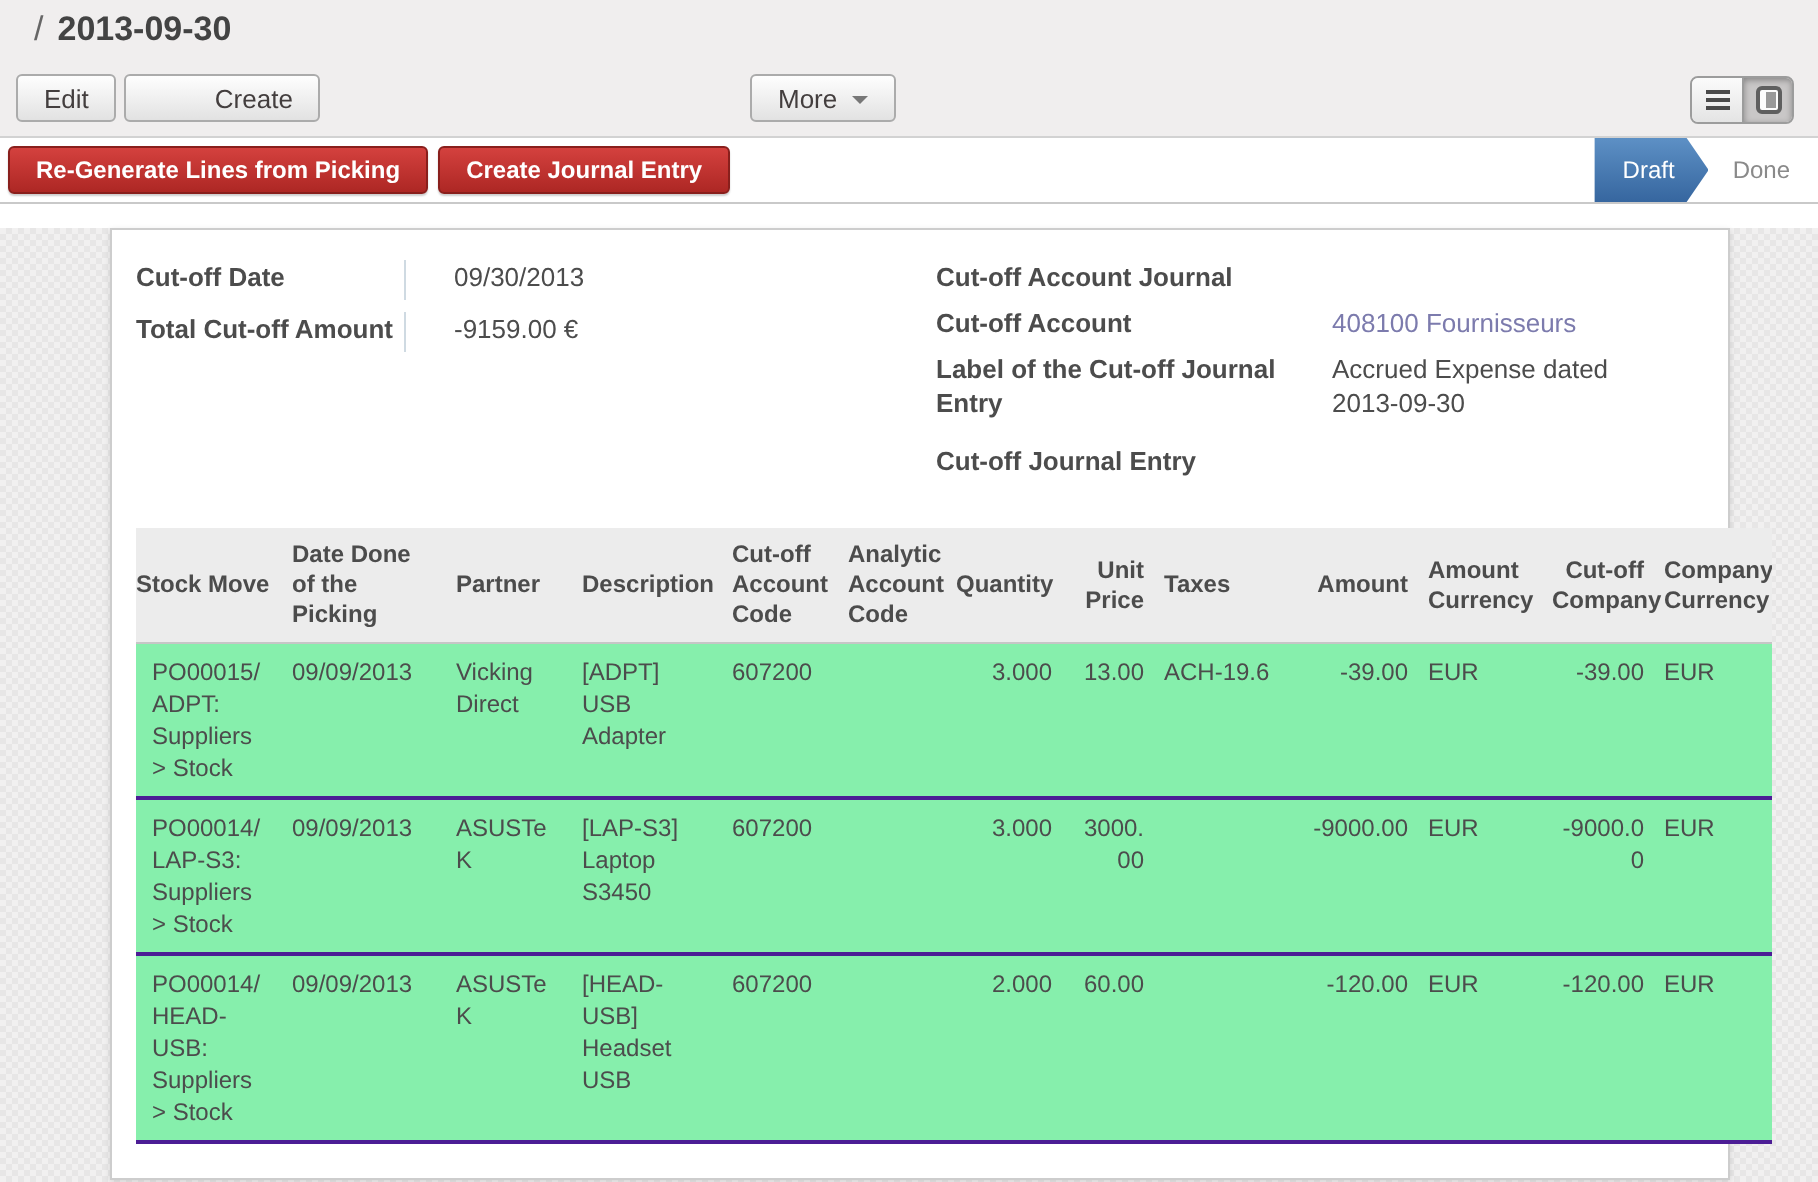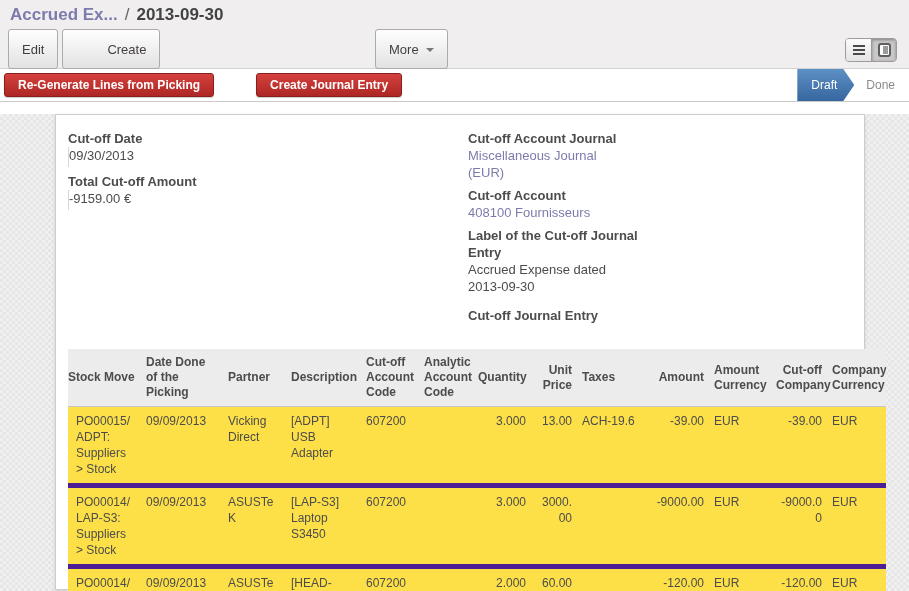--- a/index.html
+++ b/index.html
@@ -10,42 +10,42 @@
   .breadcrumb-bar { height:30px; background:#f0eeee; display:flex; align-items:center;
     padding:0 10px; font-size:17px; font-weight:bold; }
   .bc-parent { color:#7c7bad; text-decoration:none; cursor:pointer; }
   .bc-sep { color:#666; margin:0 7px; font-weight:normal; }
   .bc-current { color:#434343; }
 
   
   .toolbar { height:39px; background:#f0eeee; border-bottom:1px solid #d2d2d2;
     display:flex; align-items:center; padding:0 8px; position:relative; }
   .btn { font-size:13px; color:#433e3e; background:linear-gradient(#fefefe,#e2e2e2);
-    border:1px solid #ababab; border-radius:3px; padding:3px 13px; height:40px;
+    border:1px solid #ababab; border-radius:3px; padding:3px 13px; height:24px;
     cursor:pointer; font-family:inherit; }
   .btn + .btn { margin-left:4px;padding-left:44px; }
   .more-wrap { position:absolute; left:375px; }
   .caret { display:inline-block; width:0; height:0; border-left:4px solid transparent;
     border-right:4px solid transparent; border-top:4px solid #777; margin-left:7px;
     vertical-align:2px; }
   .switcher { position:absolute; right:12px; top:8px; display:flex;
     border:1px solid #9c9c9c; border-radius:4px; overflow:hidden; }
   .sw { width:25px; height:22px; border:none; background:linear-gradient(#fbfbfb,#e4e4e4);
     display:flex; align-items:center; justify-content:center; cursor:pointer; }
   .sw.active { background:#c9c7c7; box-shadow:inset 0 1px 3px rgba(0,0,0,.35); }
   .sw + .sw { border-left:1px solid #9c9c9c; }
   .icon-list { width:12px; height:10px;
     background:repeating-linear-gradient(#4a4a4a 0 2px, transparent 2px 4px); }
   .icon-form { width:13px; height:14px; border:2px solid #5f5f5f; border-radius:3px;
     background:#fdfdfd; display:flex; }
   .icon-form i { display:block; width:5px; height:8px; background:#9a9a9a; margin:1px 1px 0 auto; }
 
   
   .action-row { height:33px; background:#ffffff; border-bottom:1px solid #c9c9c9;
-    display:flex; align-items:center; padding:0 0 0 4px; position:relative;gap:37px; }
+    display:flex; align-items:center; padding:0 0 0 4px; position:relative; }
   .btn-red { font-size:12px; font-weight:bold; color:#fff; font-family:inherit;
     background:linear-gradient(#d4413e,#ad2724); border:1px solid #891f1c; border-radius:3px;
     padding:4px 13px; height:24px; margin-right:5px; cursor:pointer;
     box-shadow:0 1px 1px rgba(0,0,0,.2); }
   .statusbar { position:absolute; right:0; top:0; height:100%; display:flex; align-items:stretch; }
   .state { font-size:12px; display:flex; align-items:center; }
   .state.active { color:#fff; background:linear-gradient(#5d90c5,#36669f);
     padding:0 17px 0 14px;
     clip-path:polygon(0 0, calc(100% - 11px) 0, 100% 50%, calc(100% - 11px) 100%, 0 100%); }
   .state.inactive { color:#8a8a8a; padding:0 14px 0 12px; }
@@ -57,50 +57,49 @@
       linear-gradient(45deg,#e7e6e6 25%,transparent 25%,transparent 75%,#e7e6e6 75%);
     background-size:6px 6px; background-position:0 0,3px 3px; }
   .sheet { position:relative; margin:12px 0 0 55px; width:810px; height:476px;
     background:#fff; border:1px solid #cdcdcd; box-shadow:0 1px 3px rgba(0,0,0,.12);
     padding:12px 0 0 12px; }
   .sheet h1 { font-size:24px; color:#3c3c3c; margin:10px 0 22px 0; letter-spacing:.2px; }
 
   .groups { display:flex; }
   .group-left { width:400px; }
   .group-right { flex:1; }
-  .frow { display:flex; font-size:13px; line-height:17px;flex-direction:column; }
+  .frow { display:flex; font-size:13px; line-height:17px; }
   .group-left .frow { padding:3px 0; }
   .group-right .frow { padding:3px 0; }
   .flabel { font-weight:bold; color:#4c4c4c; }
   .group-left .flabel { width:134px; flex:none; }
-  .group-left .fvalue { border-left:1px solid #cfdae2; padding-left:0; min-height:20px; }
+  .group-left .fvalue { border-left:1px solid #cfdae2; padding-left:24px; min-height:20px; }
   .group-right .flabel { width:198px; flex:none; }
   .group-right .fvalue { max-width:150px; }
   .fvalue { color:#4c4c4c; }
   .fvalue.link { color:#7c7bad; cursor:pointer; }
   .frow.spacer-above { margin-top:6px; }
 
   
   .table-wrap { margin-top:22px; width:818px; overflow:hidden; }
   table { width:839px; table-layout:fixed; border-collapse:collapse;
     font-size:12px; color:#4c4c4c; }
   thead th { background:#ececec; font-weight:bold; text-align:left; vertical-align:middle;
     padding:6px 5px; line-height:15px; border-bottom:1px solid #c6c6c6; cursor:pointer; }
   thead th:first-child { padding-left:0; }
   tbody td { vertical-align:top; padding:6px 5px; line-height:16px;
     word-wrap:break-word; overflow-wrap:break-word; }
   tbody td:first-child { padding-left:8px; }
-  tbody tr { border-bottom:5px solid #4c1d95; cursor:pointer; background:#fde047; }
+  tbody tr { border-bottom:2px solid #4c1d95; cursor:pointer; background:#86efac; }
   .r { text-align:right; }
 </style>
 </head>
 <body>
 
 <div class="breadcrumb-bar">
-  <a class="bc-parent">Accrued Ex...</a>
   <span class="bc-sep">/</span>
   <span class="bc-current">2013-09-30</span>
 </div>
 
 <div class="toolbar">
   <button class="btn">Edit</button>
   <button class="btn">Create</button>
   <div class="more-wrap">
     <button class="btn"><span>More</span><span class="caret"></span></button>
   </div>
@@ -135,21 +134,20 @@
           <div class="fvalue">09/30/2013</div>
         </div>
         <div class="frow">
           <label class="flabel">Total Cut-off Amount</label>
           <div class="fvalue">-9159.00 €</div>
         </div>
       </div>
       <div class="group-right">
         <div class="frow">
           <label class="flabel">Cut-off Account Journal</label>
-          <div class="fvalue link">Miscellaneous Journal (EUR)</div>
         </div>
         <div class="frow">
           <label class="flabel">Cut-off Account</label>
           <div class="fvalue link">408100 Fournisseurs</div>
         </div>
         <div class="frow">
           <label class="flabel">Label of the Cut-off Journal Entry</label>
           <div class="fvalue">Accrued Expense dated 2013-09-30</div>
         </div>
         <div class="frow spacer-above">

